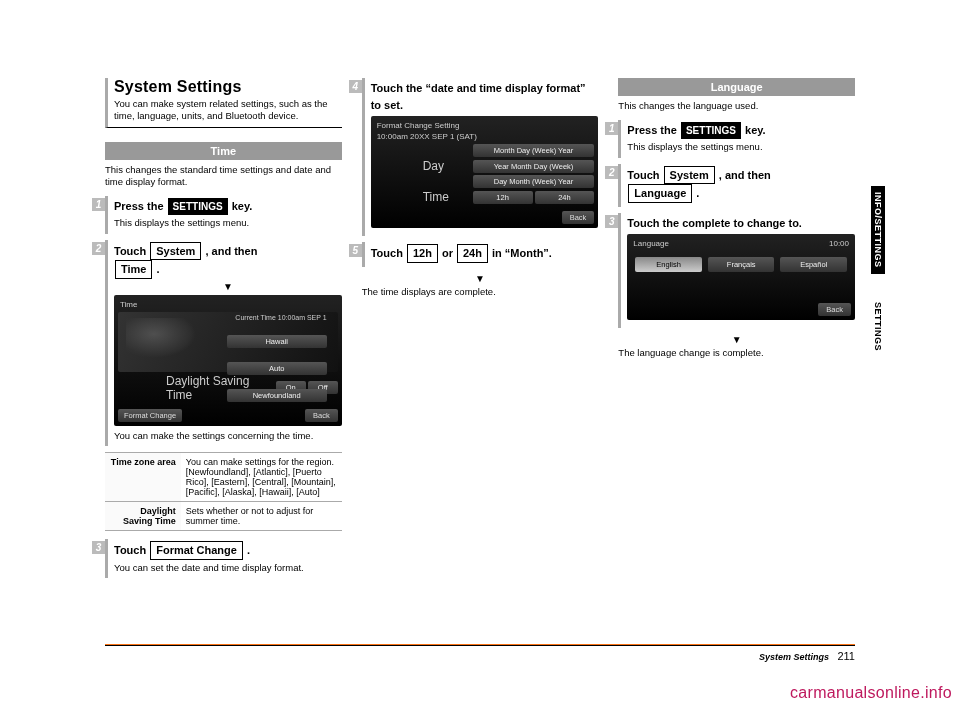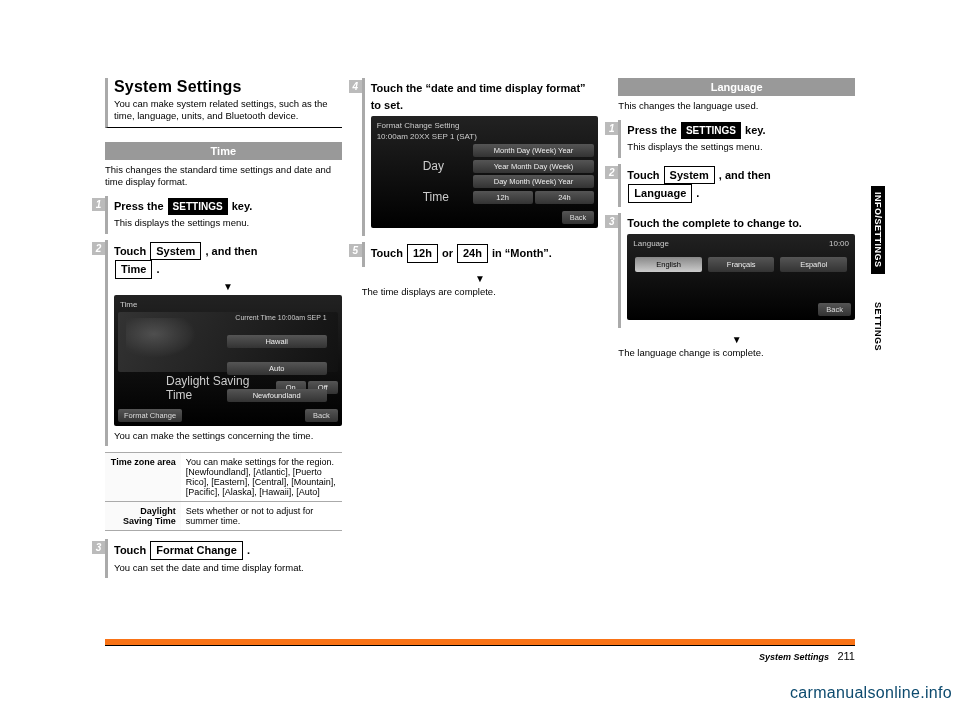--- a/index.html
+++ b/index.html
@@ -204,33 +204,33 @@
     letter-spacing: 0.5px;
   }
   .sidetab .tab.dark { background: #000; color: #fff; }
   .sidetab .gap { height: 22px; }
   
   .footer {
     position: absolute;
     bottom: 0;
     right: 0;
     paddding-top: 6px;
-    border-top: 6px solid #f97316;
+    border-top: 1px solid #f97316;
     width: 100%;
     text-align: right;
     font-size: 9px;
   }
   .footer .t1 { font-style: italic; font-weight: bold; font-size: 9px; display:inline-block; margin-right:6px;}
   .footer .t2 { font-size: 11px; }
   .watermark {
     position: absolute;
     right: 8px;
     bottom: 6px;
     font-size: 16px;
-    color: #0c4a6e;
+    color: #be185d;
     font-family: Arial, sans-serif;
     letter-spacing: 0.3px;
   }
   .lang-pills { display:flex; gap:6px; padding:8px 4px 26px 4px; }
   .lang-pills .pill { flex:1; padding:3px 0; }
   .lang-pills .pill.sel { background: linear-gradient(#888,#ccc); color:#000; }
 </style>
 </head>
 <body>
 

